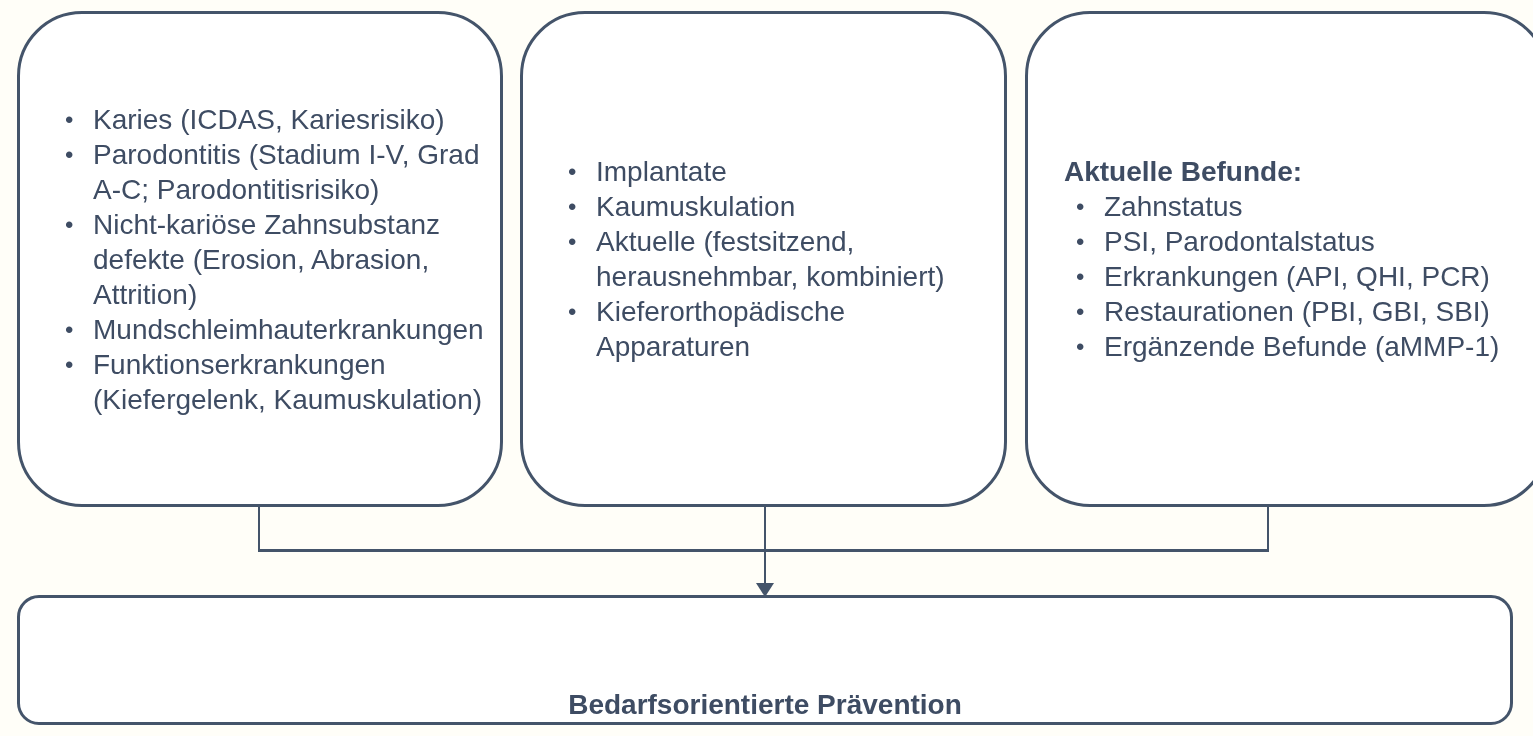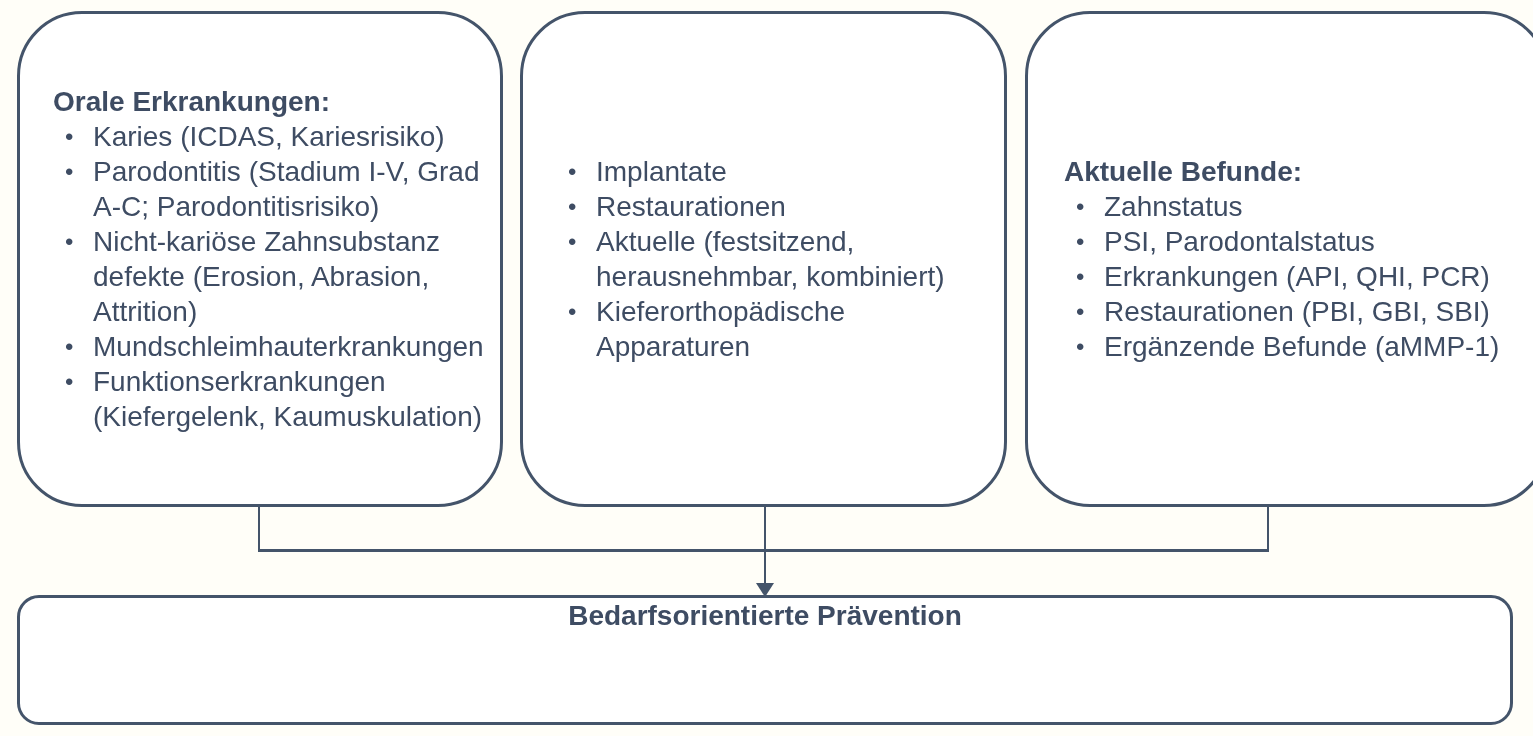--- a/index.html
+++ b/index.html
@@ -92,37 +92,36 @@
     position: absolute;
     left: 17px;
     top: 595px;
     width: 1496px;
     height: 130px;
     background: #FFFFFF;
     border: 3px solid #44546A;
     border-radius: 22px;
     box-sizing: border-box;
     display: flex;
-    align-items: flex-start;
+    align-items: flex-end;
     justify-content: center;
   }
   .result-label {
     font-weight: bold;
     font-size: 28px;
     line-height: 35px;
     text-align: center;
   }
 </style>
 </head>
 <body>
 
 <div class="canvas">
 
   <div class="topbox b1">
-    <div class="box-title">Orale Erkrankungen:</div>
     <ul class="bullets">
       <li>
         <span class="bullet">•</span>
         <span class="li-text">Karies (ICDAS, Kariesrisiko)</span>
       </li>
       <li>
         <span class="bullet">•</span>
         <span class="li-text">Parodontitis (Stadium I-V, Grad A-C; Parodontitisrisiko)</span>
       </li>
       <li>
@@ -141,21 +140,21 @@
   </div>
 
   <div class="topbox b2">
     <ul class="bullets">
       <li>
         <span class="bullet">•</span>
         <span class="li-text">Implantate</span>
       </li>
       <li>
         <span class="bullet">•</span>
-        <span class="li-text">Restaurationen</span>
+        <span class="li-text">Kaumuskulation</span>
       </li>
       <li>
         <span class="bullet">•</span>
         <span class="li-text">Aktuelle (festsitzend, herausnehmbar, kombiniert)</span>
       </li>
       <li>
         <span class="bullet">•</span>
         <span class="li-text">Kieferorthopädische Apparaturen</span>
       </li>
     </ul>

